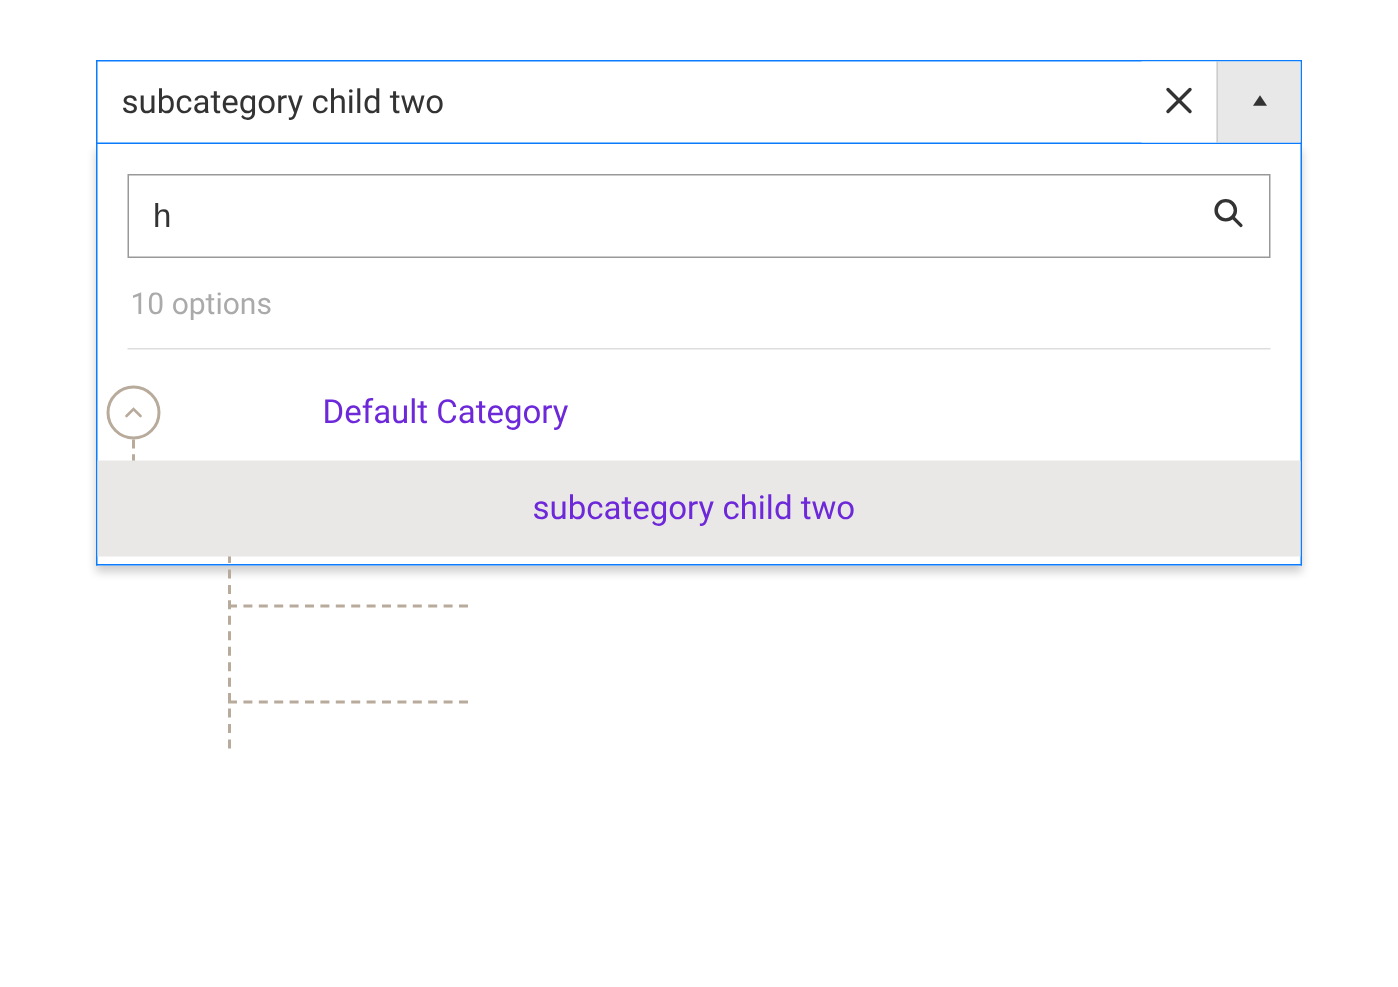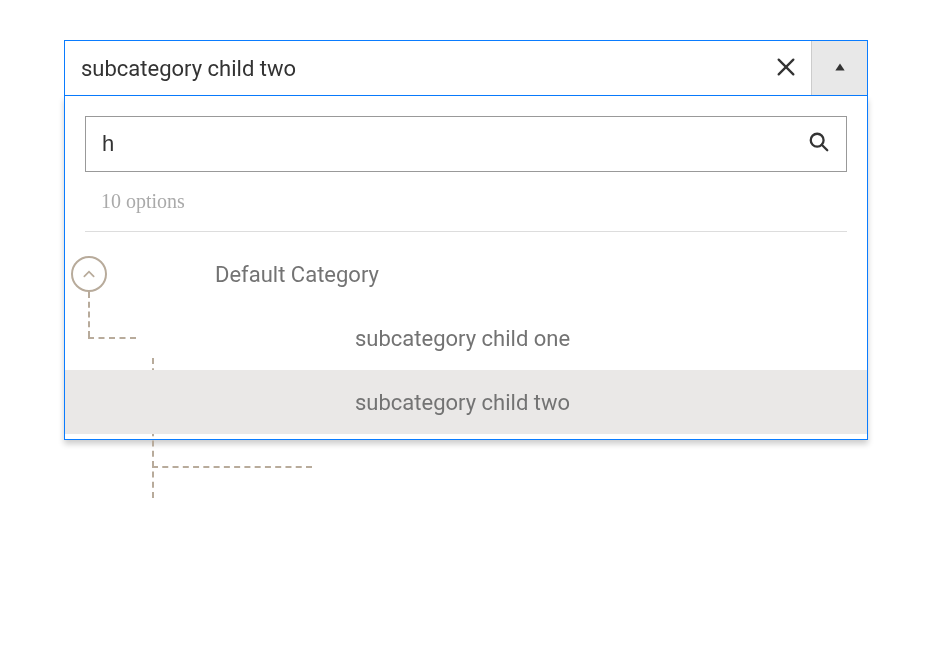--- a/index.html
+++ b/index.html
@@ -85,22 +85,21 @@
       color: #333;
       background: transparent;
     }
     .search-icon-wrap svg {
       width: 22px;
       height: 22px;
     }
     .options-count {
       font-size: 20px;
       color: #aaa;
-      margin: 18px 4px 18px 16px;
-      font-family: Liberation Serif, serif;
+      margin: 18px 4px 18px 2px;
     }
     .divider {
       border: none;
       border-top: 1px solid #ddd;
       margin-bottom: 10px;
     }
     .tree {
       margin-left: -20px;
       margin-right: -20px;
       padding: 0 20px;
@@ -111,21 +110,21 @@
       height: 64px;
       position: relative;
       margin: 0 -20px;
       padding: 0 20px;
     }
     .tree-row.selected {
       background: #eae8e7;
     }
     .tree-label {
       font-size: 22px;
-      color: #737373;
+      color: #6d28d9;
     }
     .collapse-circle {
       position: absolute;
       width: 36px;
       height: 36px;
       border-radius: 50%;
       border: 2px solid #b8ab9b;
       background: #fff;
       display: flex;
       align-items: center;
@@ -219,22 +218,19 @@
       <div class="tree-row row1">
         <span class="collapse-circle">
           <svg viewBox="0 0 24 24" fill="none" stroke="#b8ab9b" stroke-width="3" stroke-linecap="round">
               <polyline points="4,16 12,8 20,16"></polyline>
             </svg>
         </span>
         <span class="tree-label">Default Category</span>
       </div>
 
 
-      <div class="tree-row row3">
-        <span class="tree-label">subcategory child one</span>
-      </div>
 
       <div class="tree-row row4 selected">
         <span class="tree-label">subcategory child two</span>
       </div>
     </div>
   </div>
 </div>
 
 </body></html>

